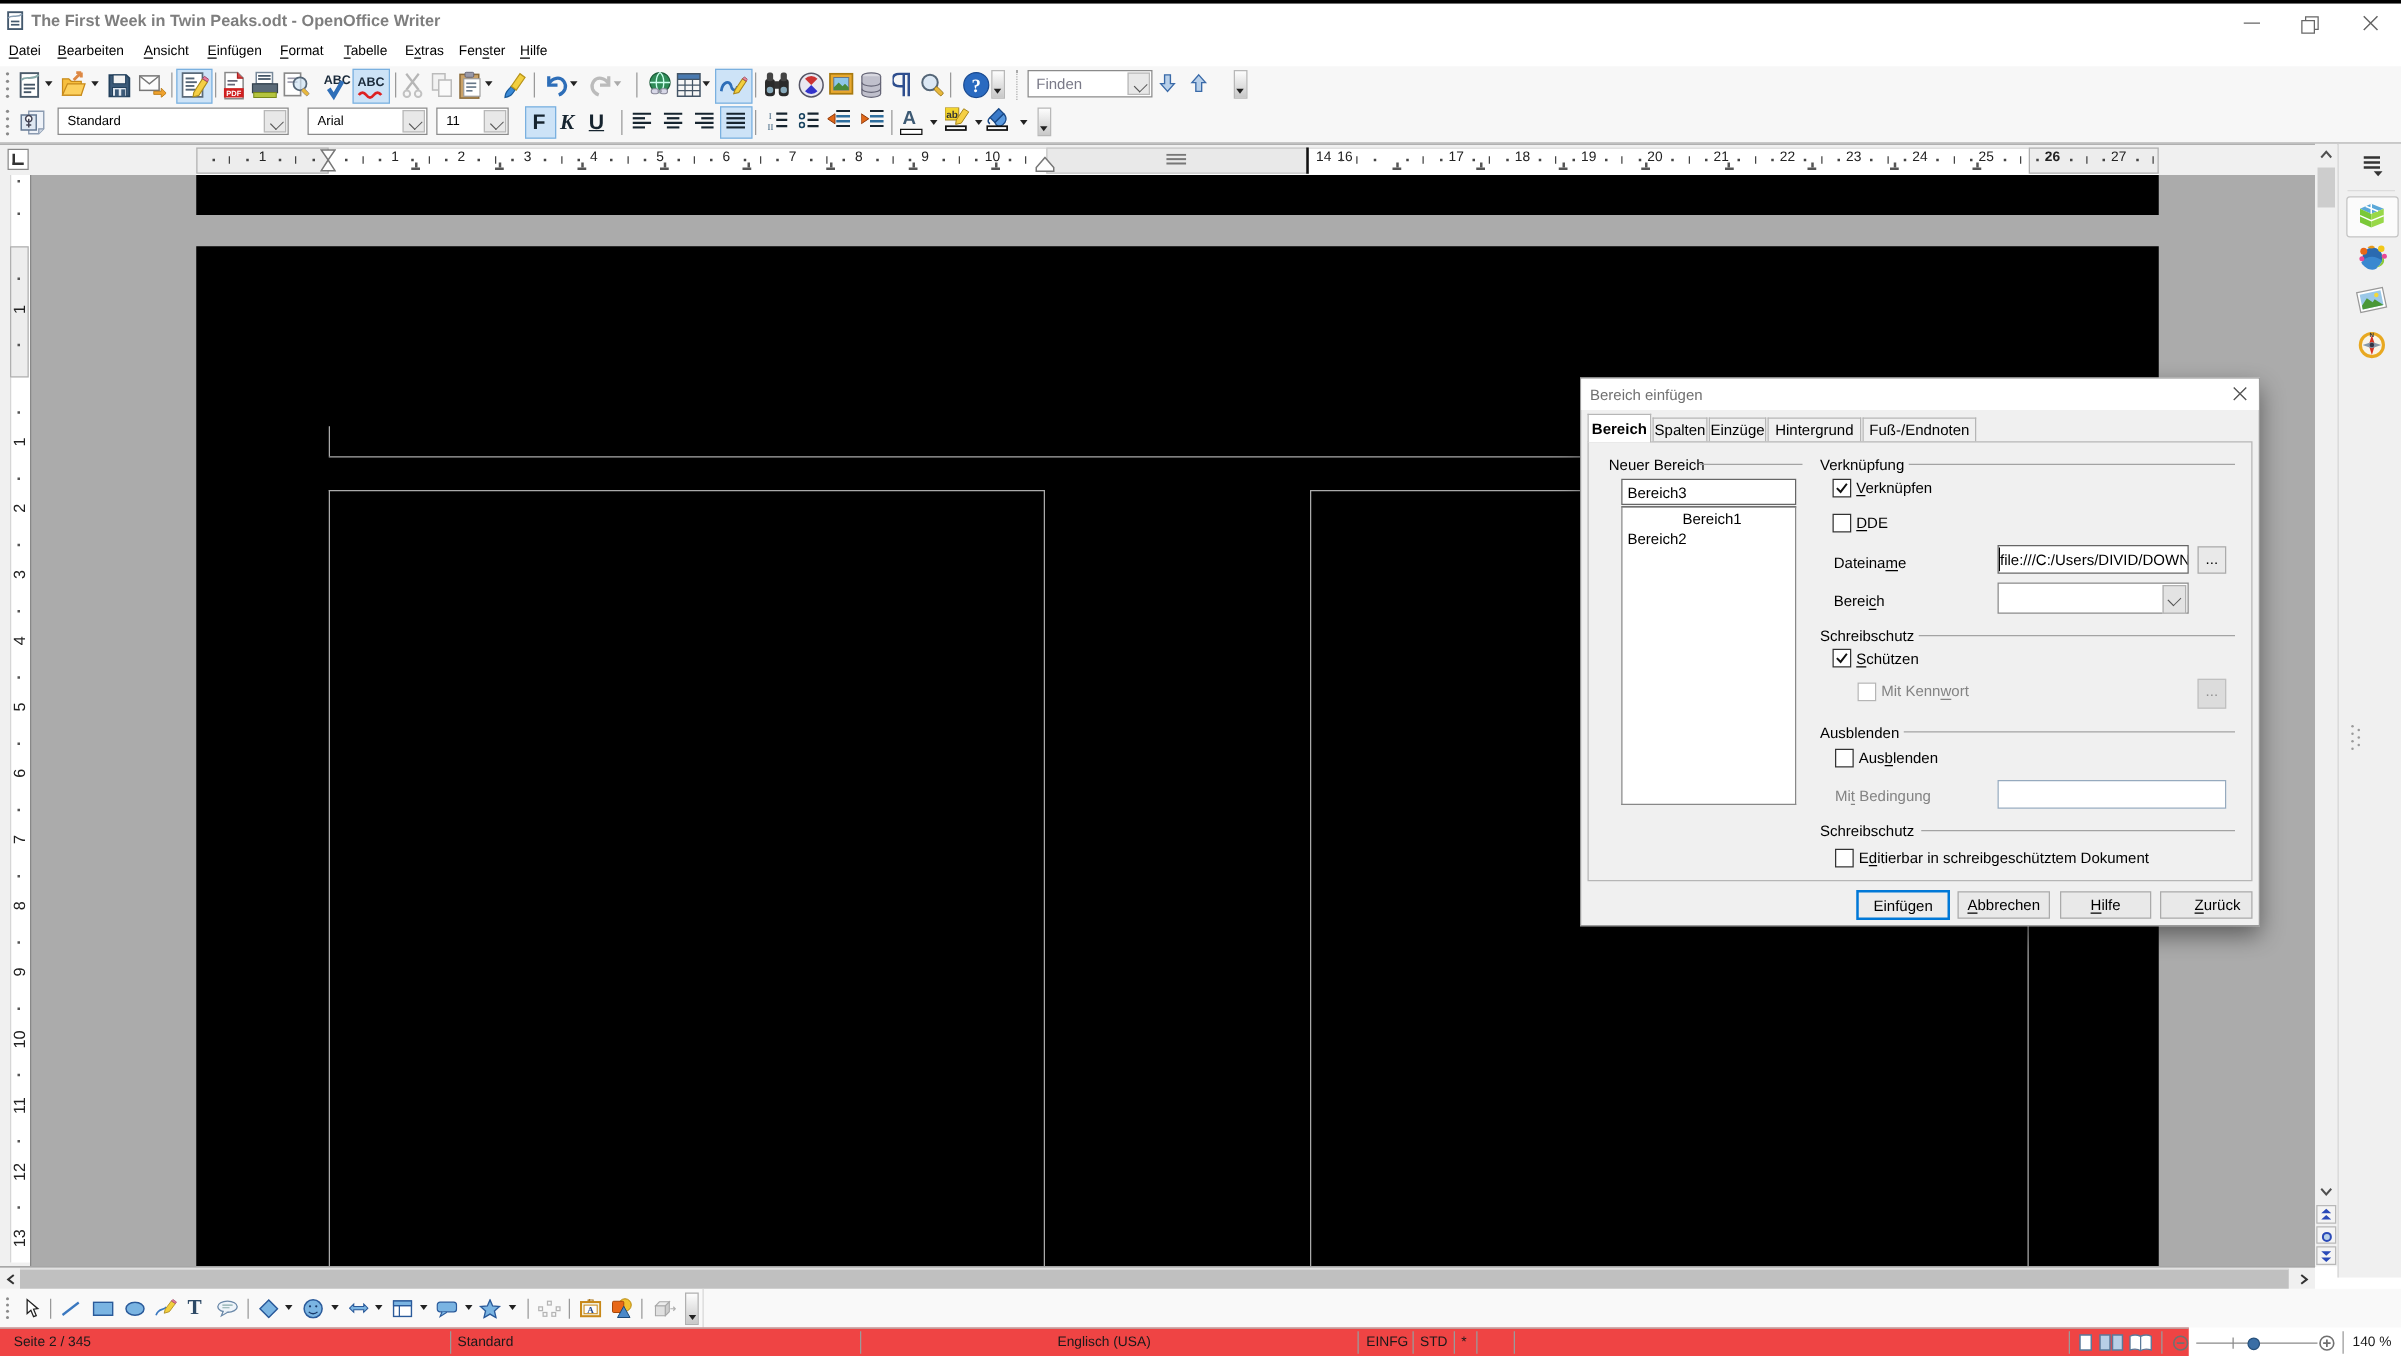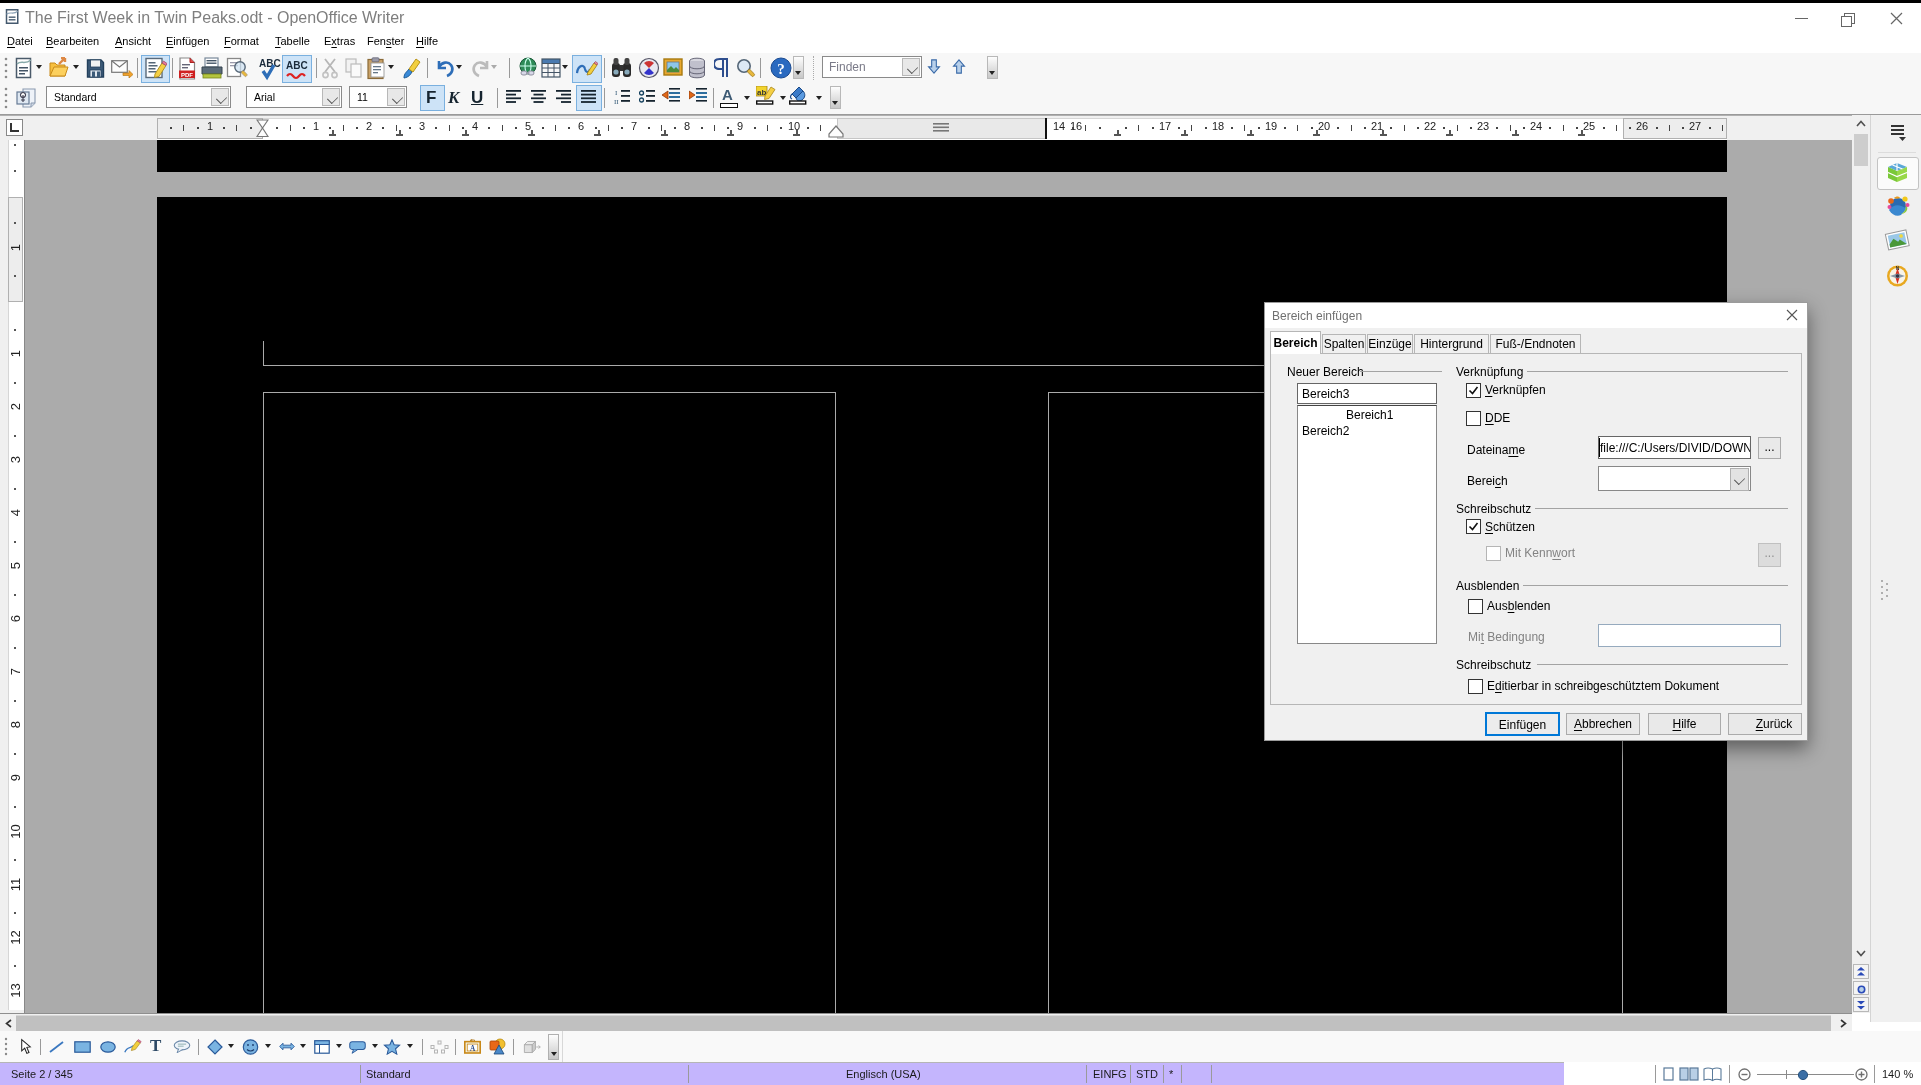--- a/index.html
+++ b/index.html
@@ -30,21 +30,21 @@
 
   <div class="abs" style="left:0;top:0;width:1921px;height:3px;background:#000;"></div>
 
   <div class="abs" id="titlebar" style="left:0;top:3px;width:1921px;height:27px;background:#fff;">
     <svg class="abs" style="left:5px;top:5px;" width="15" height="17" viewBox="0 0 20 22">
       <rect x="2" y="2" width="15" height="18" fill="#fff" stroke="#44596e" stroke-width="2"></rect>
       <path d="M2 8 C7 4 11 9 17 4" fill="none" stroke="#8aa0b4" stroke-width="1.6"></path>
       <rect x="5" y="11" width="9" height="1.8" fill="#44596e"></rect>
       <rect x="5" y="14.5" width="9" height="1.8" fill="#44596e"></rect>
     </svg>
-    <div class="abs" style="left:25px;top:6px;font-size:16px;color:#7e7e7e;">The First Week in Twin Peaks.odt - OpenOffice Writer</div>
+    <div class="abs" style="left:25px;top:6px;font-size:13px;color:#7e7e7e;font-weight:bold;">The First Week in Twin Peaks.odt - OpenOffice Writer</div>
     <div class="abs" style="left:1795px;top:15px;width:13px;height:1px;background:#666;"></div>
     <div class="abs" style="left:1844px;top:10px;width:9px;height:9px;border:1px solid #666;background:#fff;"></div>
     <div class="abs" style="left:1841px;top:13px;width:9px;height:9px;border:1px solid #666;background:#fff;"></div>
     <svg class="abs" style="left:1890px;top:9px;" width="13" height="13" viewBox="0 0 13 13">
       <path d="M1 1 L12 12 M12 1 L1 12" stroke="#666" stroke-width="1.2"></path>
     </svg>
   </div>
 
   <div class="abs" id="menubar" style="left:0;top:30px;width:1921px;height:23px;background:#fff;font-size:11px;color:#000;">
     <span class="abs" style="left:7px;top:5px;"><span class="u">D</span>atei</span>
@@ -450,21 +450,21 @@
     <div class="rnum" style="left:1165px;">17</div>
     <div class="rnum" style="left:1218px;">18</div>
     <div class="rnum" style="left:1271px;">19</div>
     <div class="rnum" style="left:1324px;">20</div>
     <div class="rnum" style="left:1377px;">21</div>
     <div class="rnum" style="left:1430px;">22</div>
     <div class="rnum" style="left:1483px;">23</div>
     <div class="rnum" style="left:1536px;">24</div>
     <div class="rnum" style="left:1589px;">25</div>
 
-    <div class="rnum" style="left:1642px;">26</div>
+    <div class="rnum" style="left:1642px;font-weight:bold;">26</div>
     <div class="rnum" style="left:1695px;">27</div>
 
     <svg class="abs" style="left:256px;top:4px;" width="13" height="19">
         <path d="M1 1 L12 1 L6.5 9 Z" fill="#fdfdfd" stroke="#777" stroke-width="1.2"></path>
         <path d="M6.5 9 L12 17.5 L1 17.5 Z" fill="#fdfdfd" stroke="#777" stroke-width="1.2"></path>
       </svg>
     <svg class="abs" style="left:828px;top:10px;" width="16" height="13">
         <path d="M8 1 L15 9 L15 12 L1 12 L1 9 Z" fill="#fdfdfd" stroke="#777" stroke-width="1.2"></path>
       </svg>
     <div class="abs" style="left:329px;top:19px;width:7px;height:1.5px;background:#555;"></div>
@@ -819,21 +819,21 @@
         <path d="M13 6 L17 2 L17 12 L13 16 Z" fill="#cccccc" stroke="#a8a8a8" stroke-width="1.1"></path>
         <path d="M18 9 L23 9 M21 7 L23 9 L21 11" stroke="#b0b0b0" stroke-width="1.2" fill="none"></path>
       </svg>
     <div class="abs" style="left:548px;top:3px;width:11px;height:26px;background:linear-gradient(#fdfdfd,#c8c8c8);border:1px solid #b0b0b0;box-sizing:border-box;">
         <div class="dd" style="left:2px;top:17px;"></div>
       </div>
     <div class="abs" style="left:562px;top:0px;width:1px;height:31px;background:#d8d8d8;"></div>
   </div>
   </div>
 
-  <div class="abs" id="statusbar" style="left:0;top:1062px;width:1564px;height:23px;background:#c4b5fd;border-top:1px solid #b5b5b5;">
+  <div class="abs" id="statusbar" style="left:0;top:1062px;width:1751px;height:23px;background:#ef4444;border-top:1px solid #b5b5b5;">
     <div class="statxt" style="left:11px;">Seite 2 / 345</div>
     <div class="stasep" style="left:360px;"></div>
     <div class="statxt" style="left:366px;">Standard</div>
     <div class="stasep" style="left:688px;"></div>
     <div class="statxt" style="left:846px;">Englisch (USA)</div>
     <div class="stasep" style="left:1086px;"></div>
     <div class="statxt" style="left:1093px;">EINFG</div>
     <div class="stasep" style="left:1130px;"></div>
     <div class="statxt" style="left:1136px;">STD</div>
     <div class="stasep" style="left:1163px;"></div>

